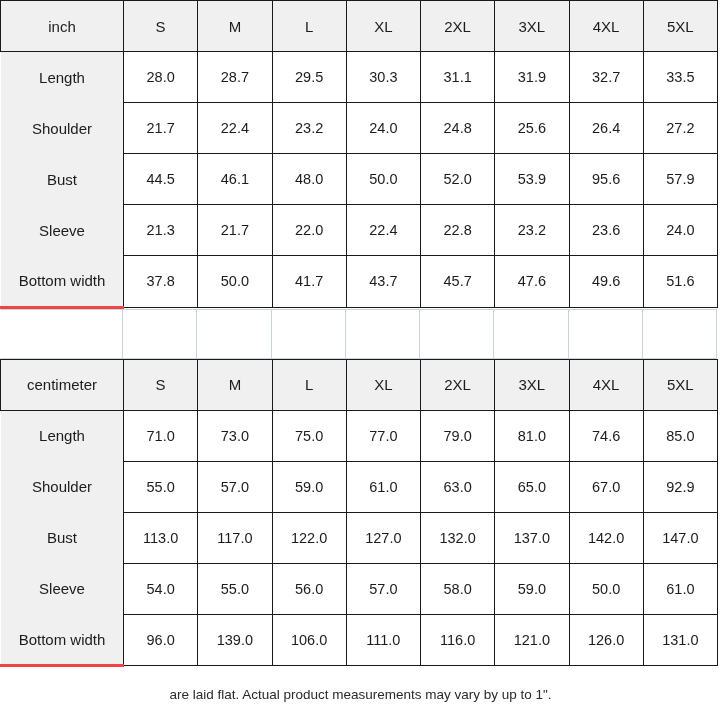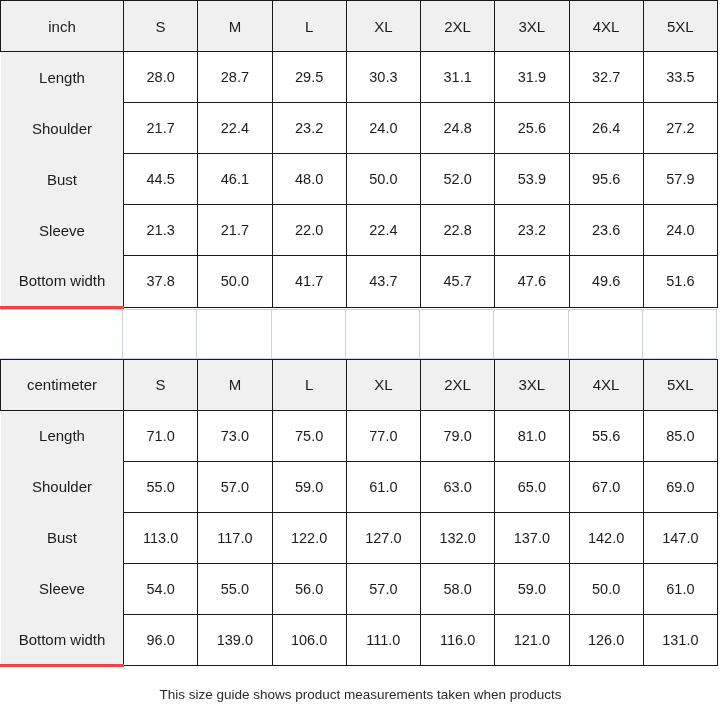--- a/index.html
+++ b/index.html
@@ -240,33 +240,33 @@
     </thead>
     <tbody>
       <tr>
         <td class="row-label">Length</td>
         <td>71.0</td>
         <td>73.0</td>
         <td>75.0</td>
         <td>77.0</td>
         <td>79.0</td>
         <td>81.0</td>
-        <td>55.6</td>
+        <td>74.6</td>
         <td>85.0</td>
       </tr>
       <tr>
         <td class="row-label">Shoulder</td>
         <td>55.0</td>
         <td>57.0</td>
         <td>59.0</td>
         <td>61.0</td>
         <td>63.0</td>
         <td>65.0</td>
         <td>67.0</td>
-        <td>69.0</td>
+        <td>92.9</td>
       </tr>
       <tr>
         <td class="row-label">Bust</td>
         <td>113.0</td>
         <td>117.0</td>
         <td>122.0</td>
         <td>127.0</td>
         <td>132.0</td>
         <td>137.0</td>
         <td>142.0</td>
@@ -291,17 +291,16 @@
         <td>111.0</td>
         <td>116.0</td>
         <td>121.0</td>
         <td>126.0</td>
         <td>131.0</td>
       </tr>
     </tbody>
   </table>
 
   <div class="footnote">
-    <span class="fn-line">This size guide shows product measurements taken when products</span>
     <span class="fn-line">are laid flat. Actual product measurements may vary by up to 1".</span>
   </div>
 
 </div>
 
 </body></html>

